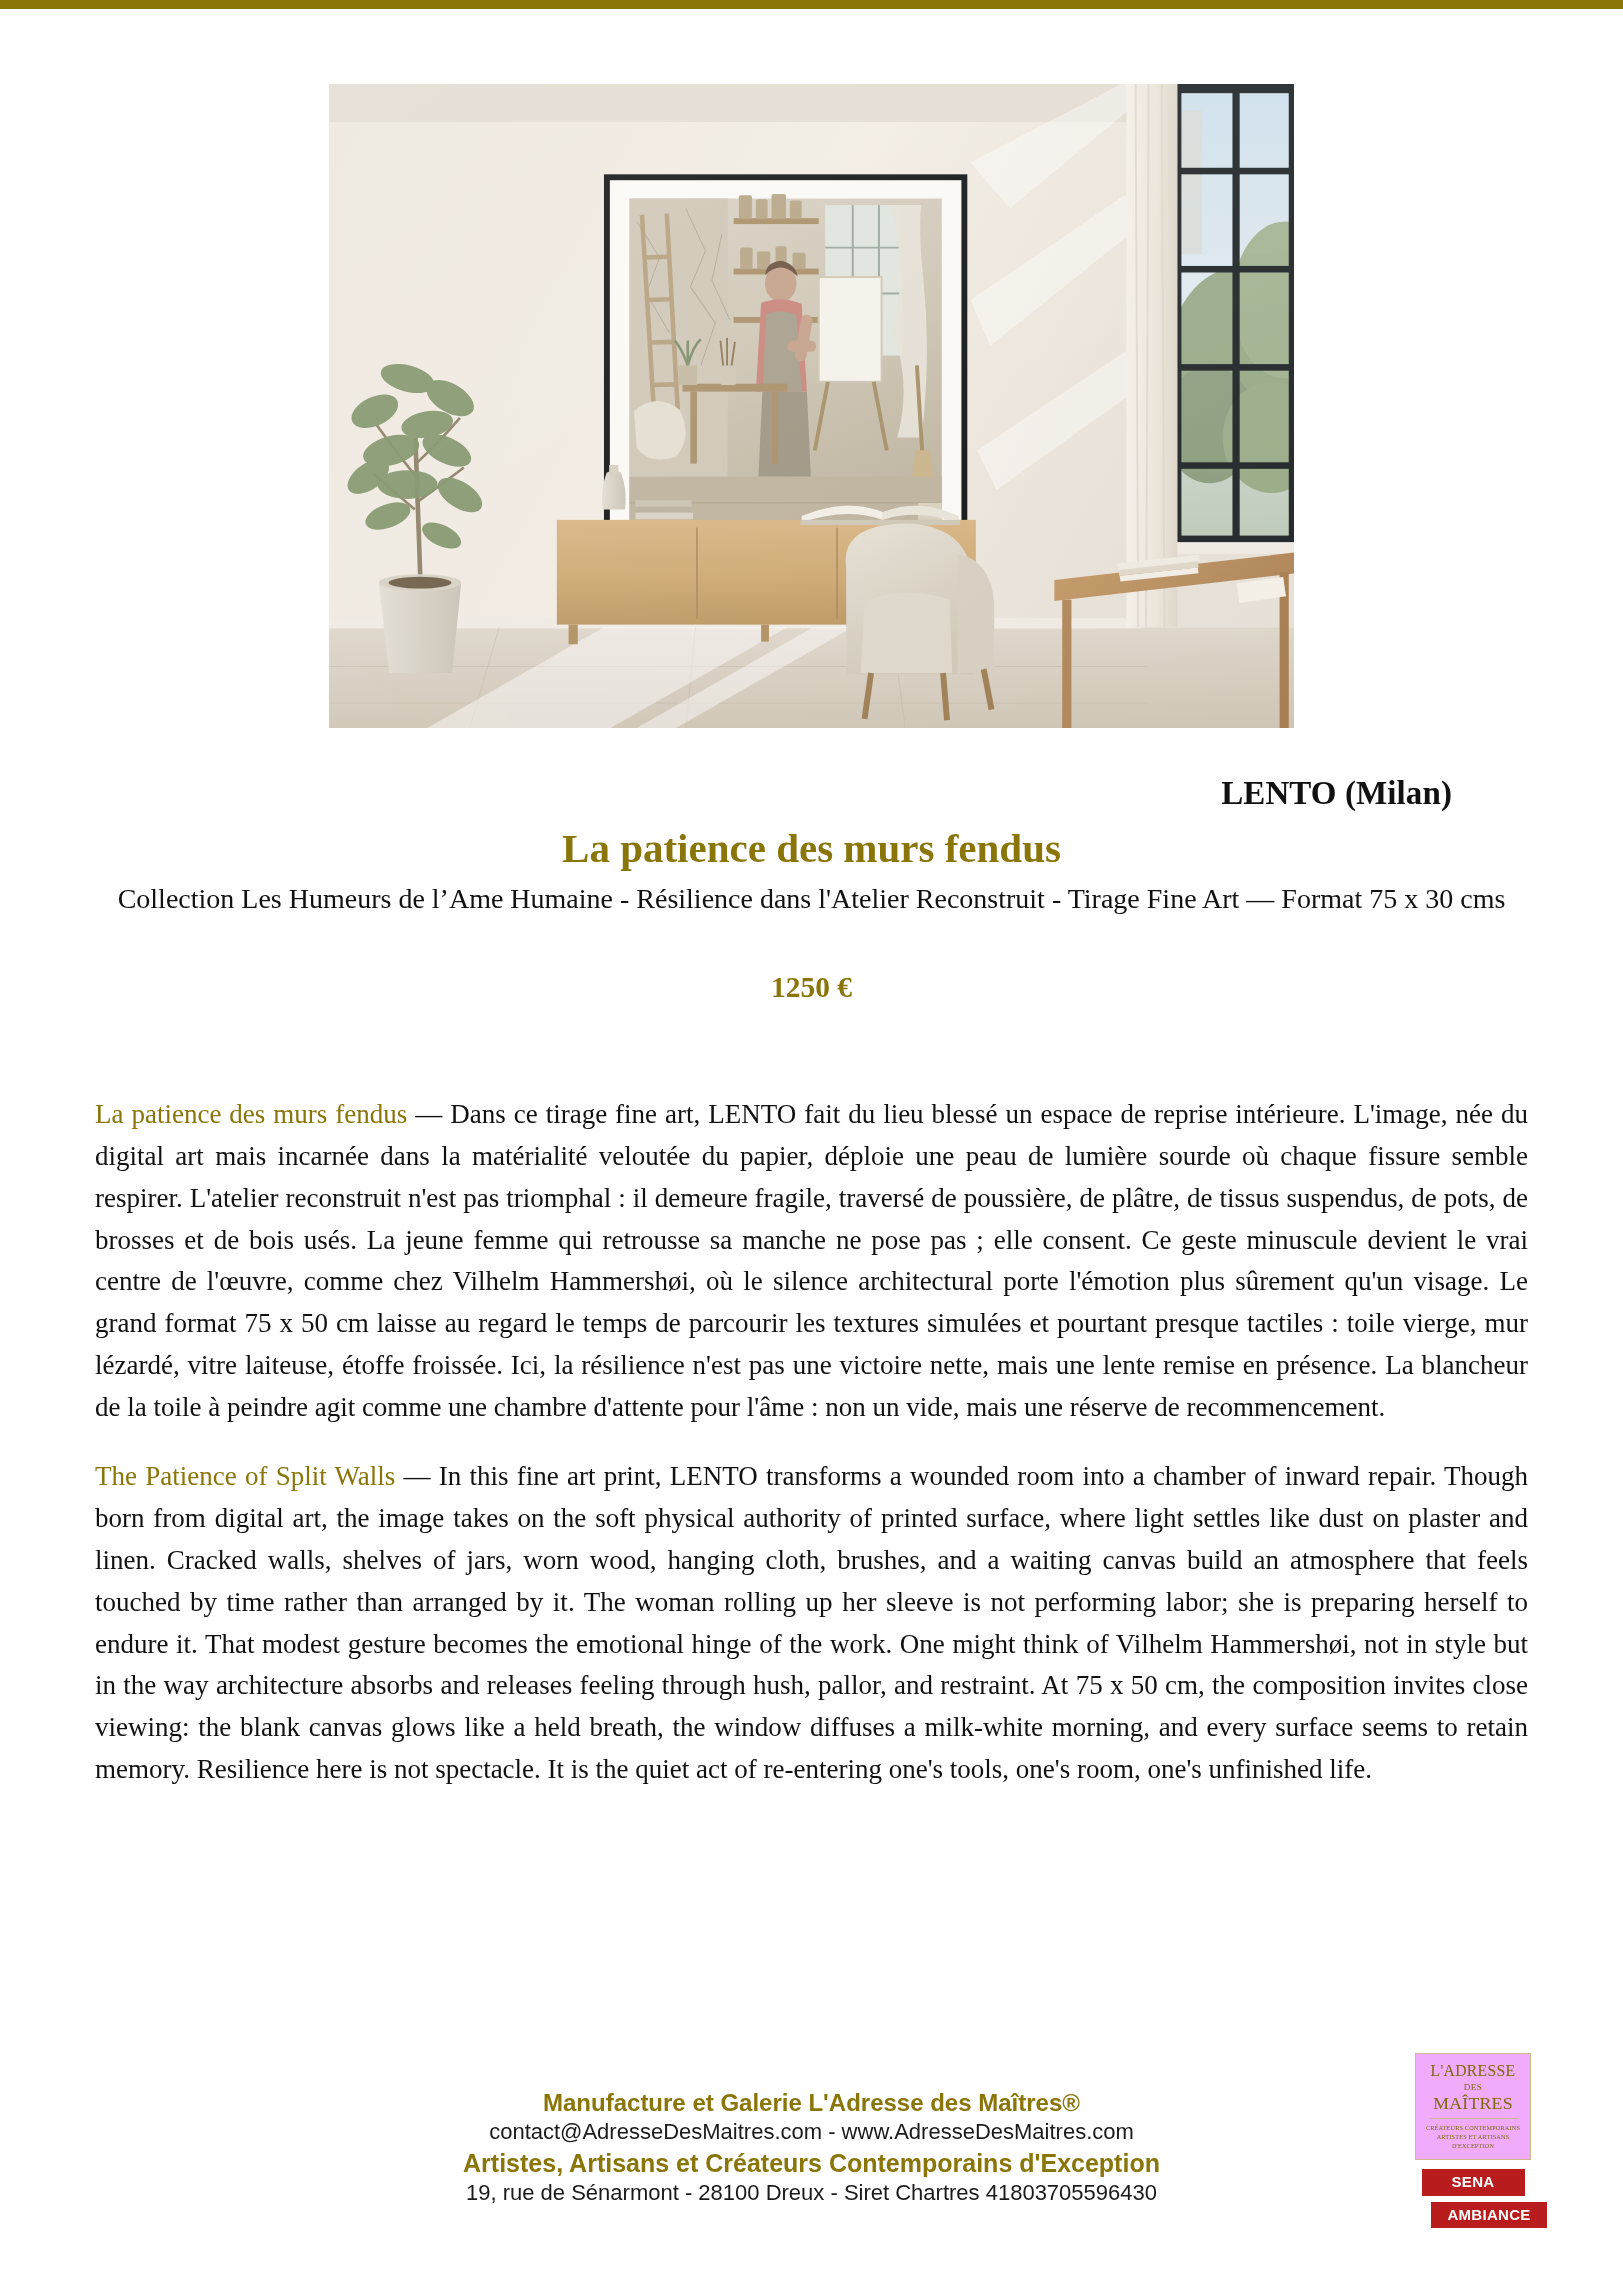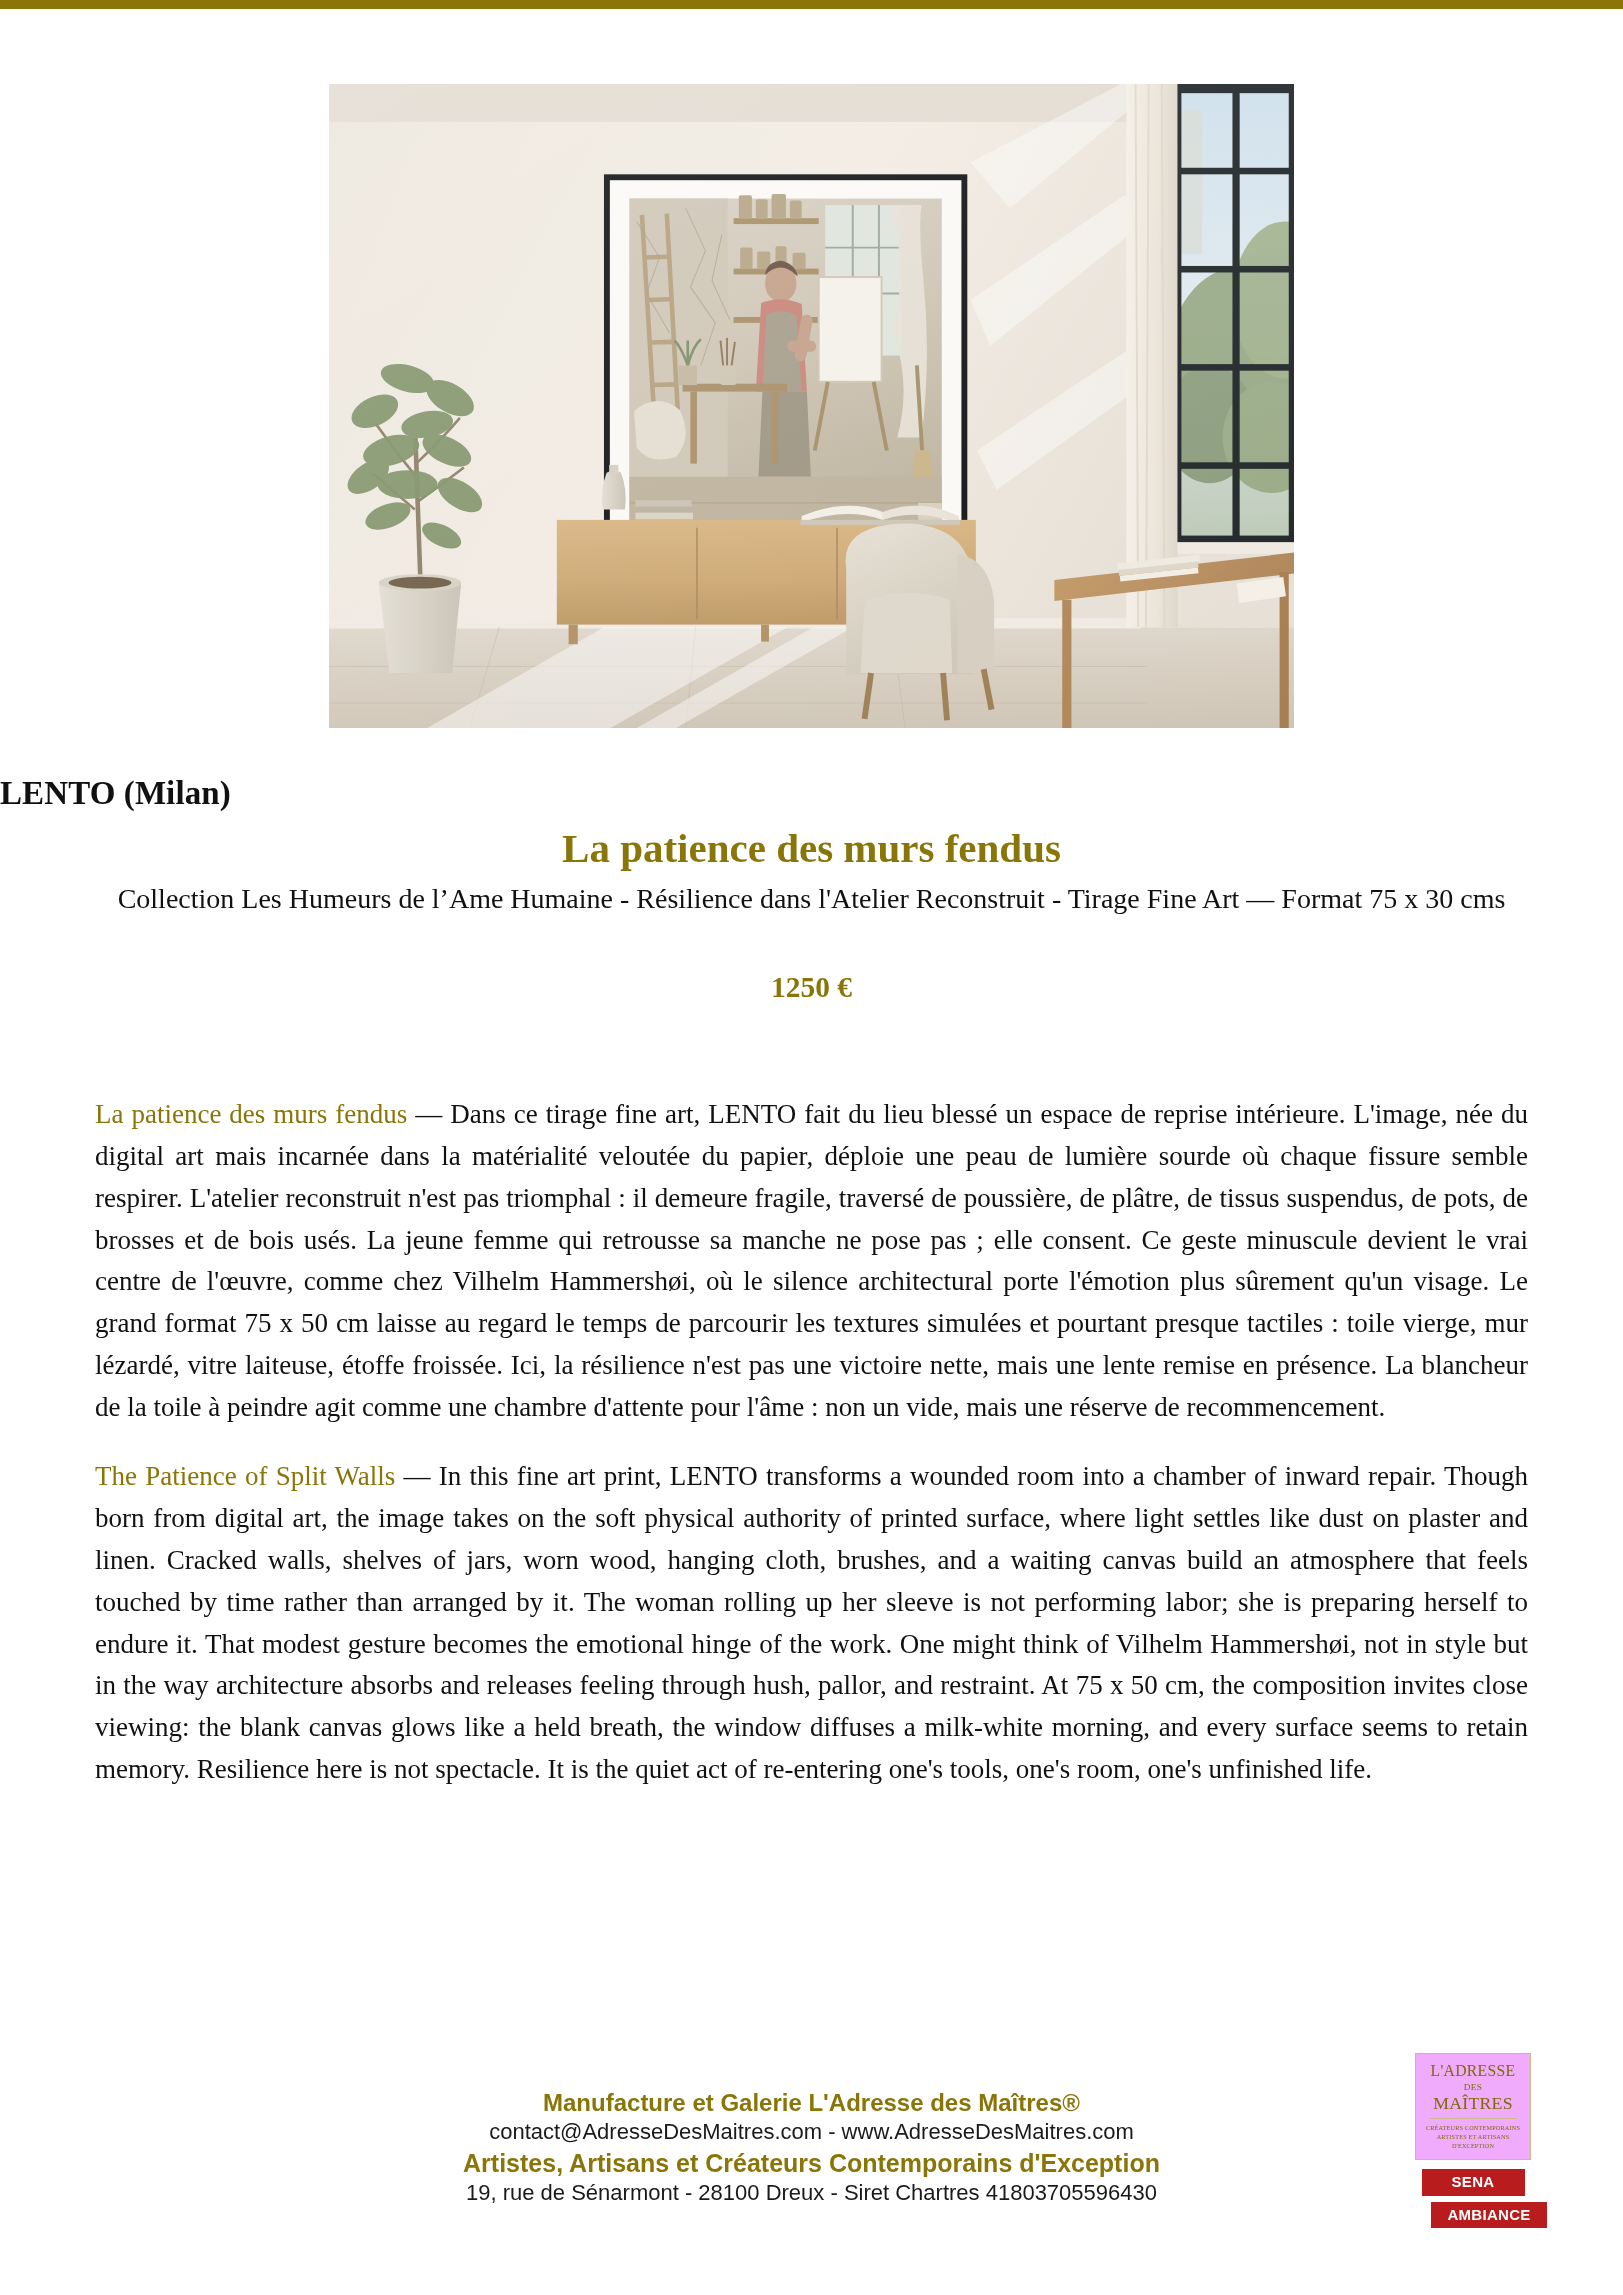--- a/index.html
+++ b/index.html
@@ -33,21 +33,21 @@
     height: 644px;
     overflow: hidden;
   }
   .hero-svg { display: block; width: 100%; height: 100%; }
 
   
   .artist-line {
     position: absolute;
     left: 0; top: 775px;
     width: 1452px;
-    text-align: left;
+    text-align: right;
     font-size: 33px;
     font-weight: bold;
     color: #111111;
     letter-spacing: 0.1px;
   }
   .work-title {
     position: absolute;
     left: 0; top: 824px;
     width: 1623px;
     text-align: center;

